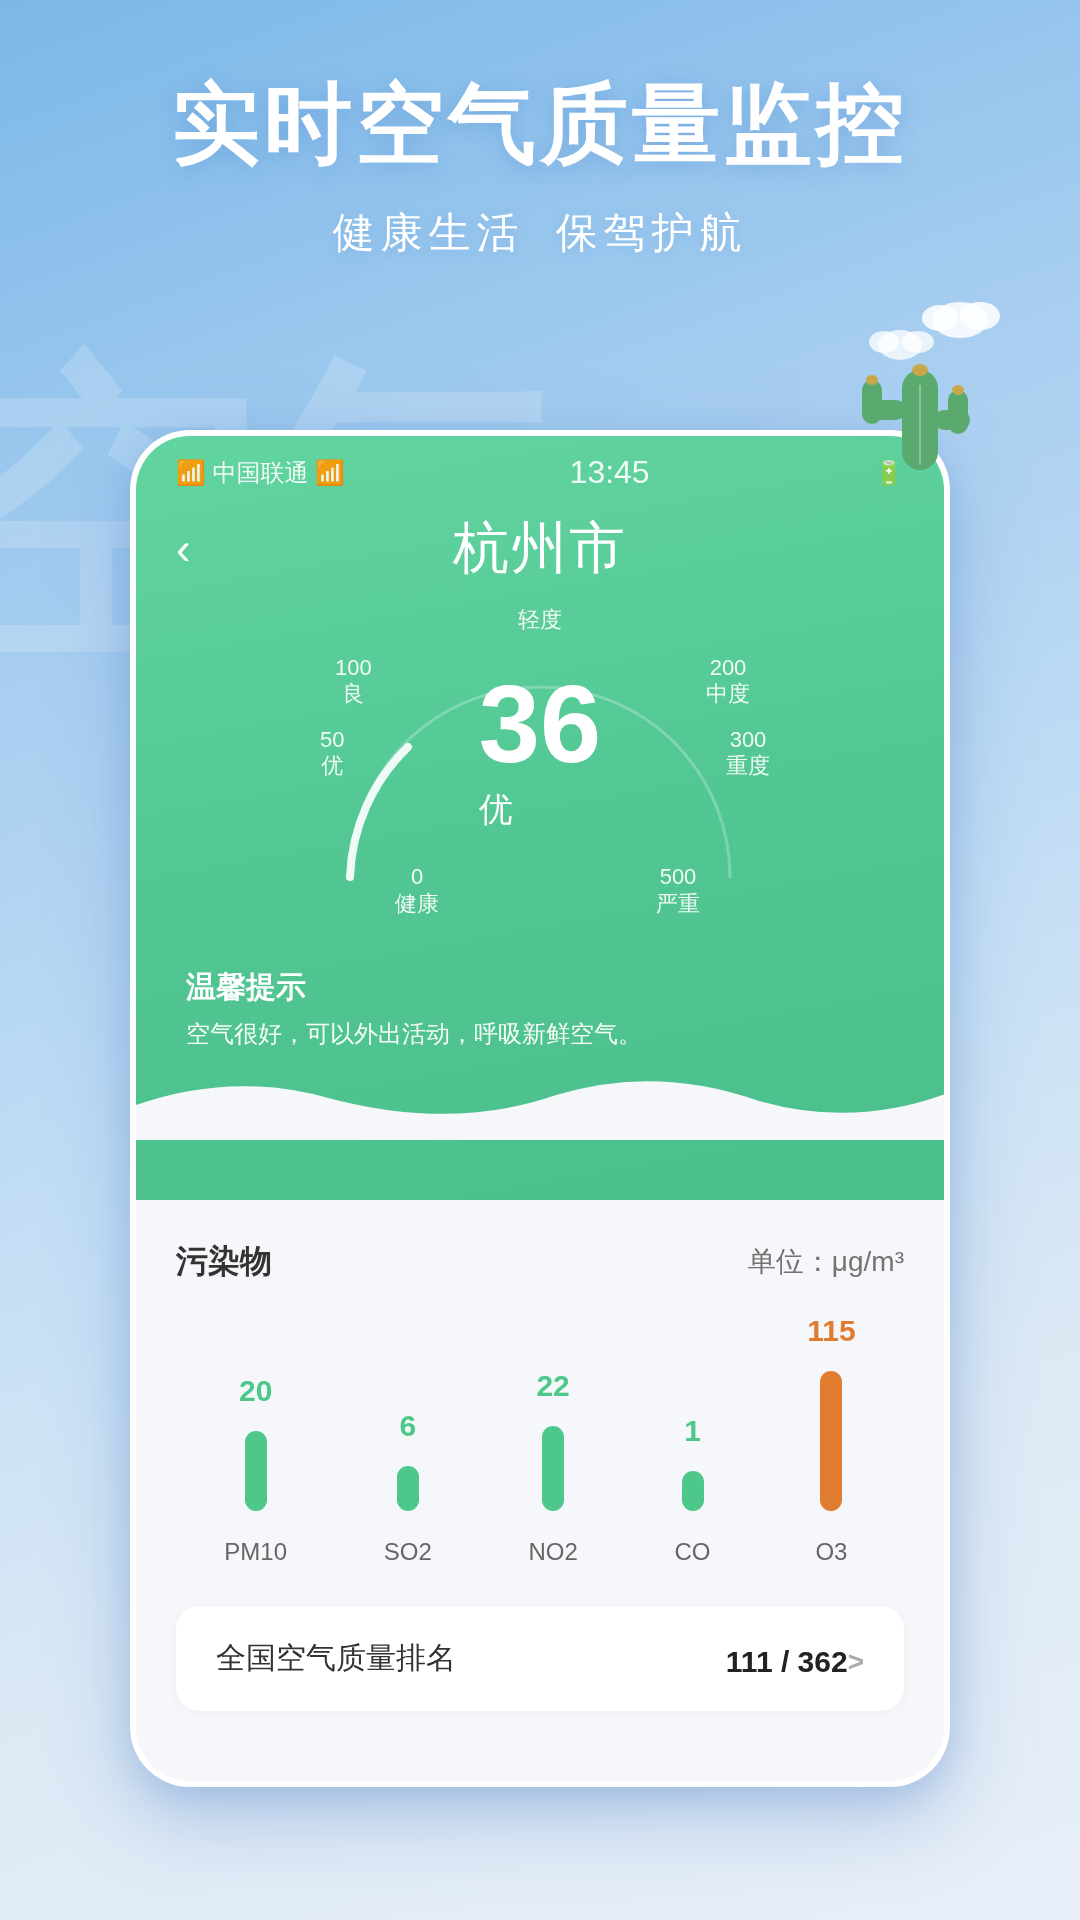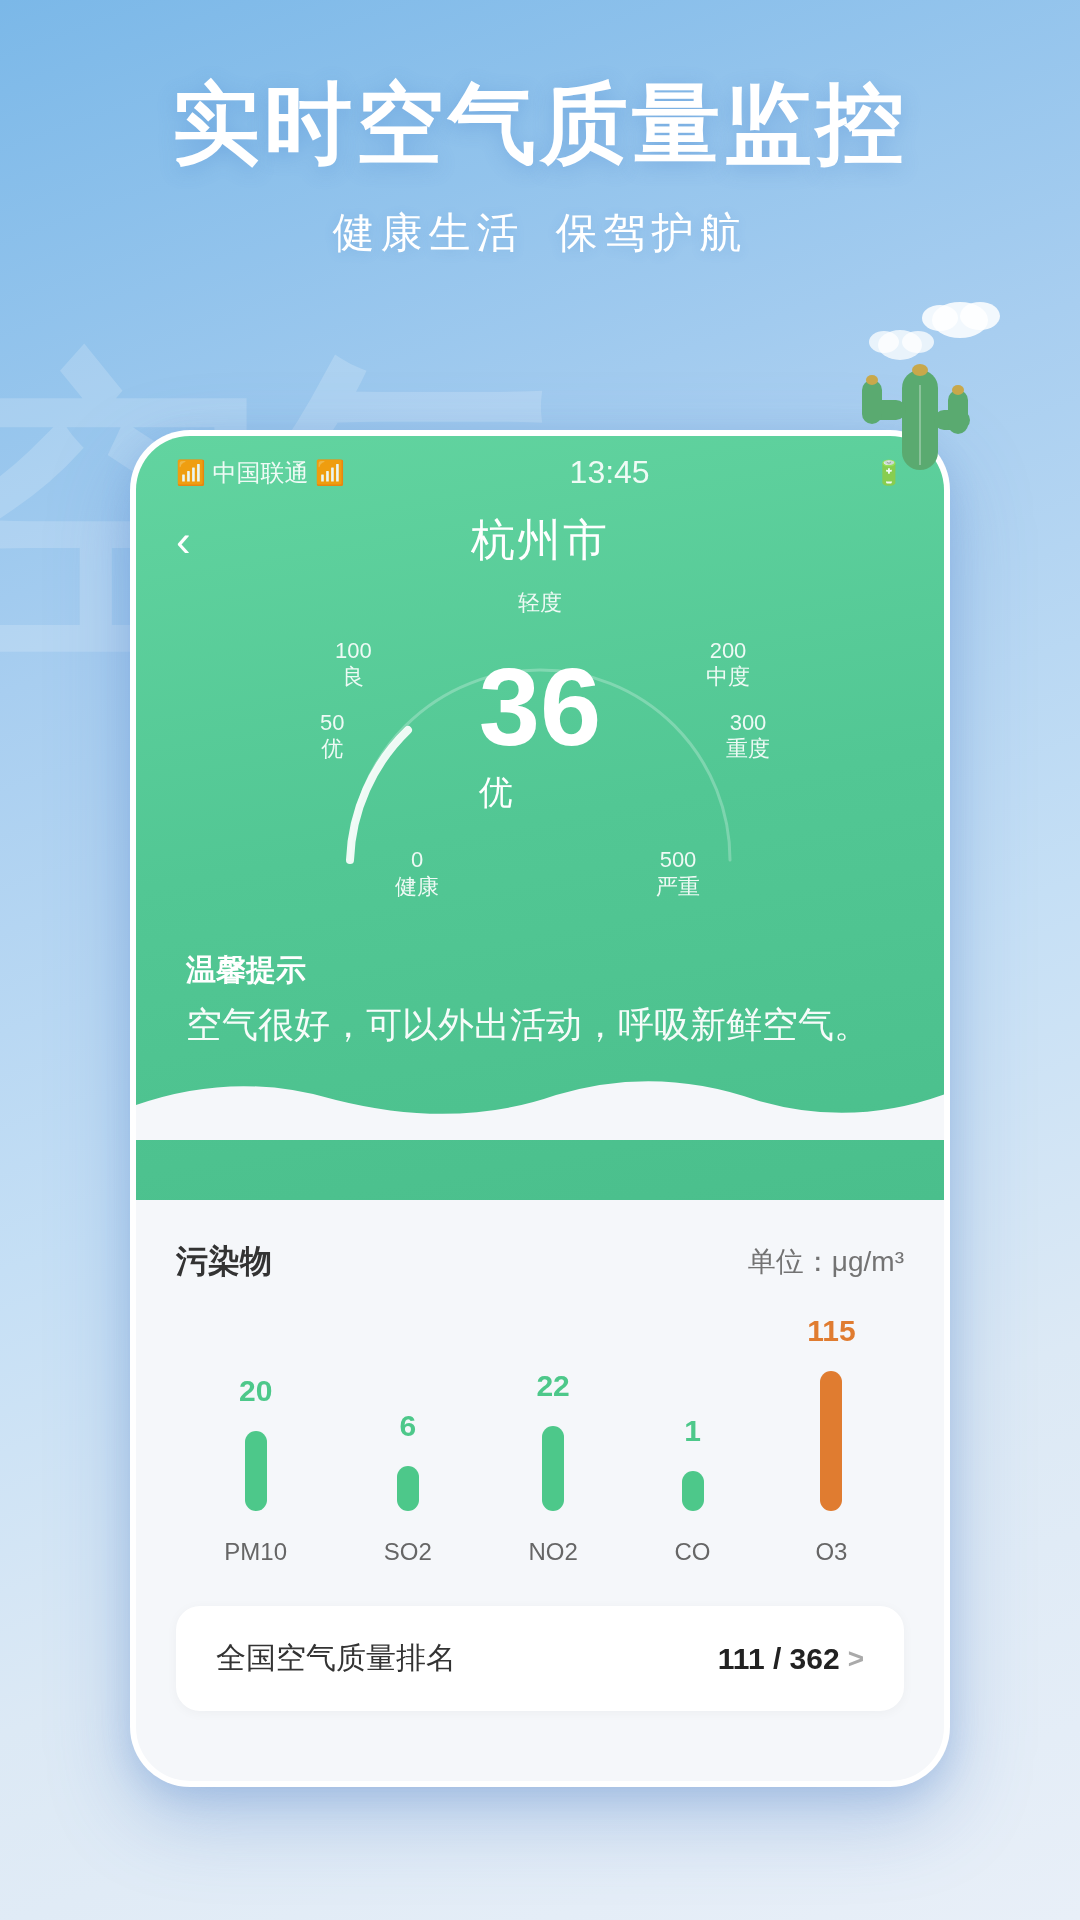--- a/index.html
+++ b/index.html
@@ -106,21 +106,21 @@
       position: relative;
     }
     .nav-back {
       position: absolute;
       left: 40px;
       font-size: 44px;
       color: #fff;
       font-weight: 300;
     }
     .nav-title {
-      font-size: 44px;
+      font-size: 56px;
       color: #fff;
       font-weight: 500;
       letter-spacing: 2px;
     }
 
     
     .gauge-container {
       display: flex;
       flex-direction: column;
       align-items: center;
@@ -175,21 +175,21 @@
     .tips-section {
       padding: 20px 50px 30px;
       color: #fff;
     }
     .tips-title {
       font-size: 30px;
       font-weight: 600;
       margin-bottom: 10px;
     }
     .tips-content {
-      font-size: 36px;
+      font-size: 24px;
       opacity: 0.95;
     }
 
     
     .phone-white-area {
       background: #f5f7fa;
       padding: 40px 40px 50px;
     }
 
     
@@ -240,36 +240,35 @@
     .bar-orange { background: #e07c30; }
     .val-green { color: #4dc88a; }
     .val-orange { color: #e07c30; }
 
     
     .info-card {
       background: #fff;
       border-radius: 24px;
       padding: 32px 40px;
       display: flex;
-      align-items: center;
+      align-items: flex-end;
       justify-content: space-between;
       margin-bottom: 20px;
       box-shadow: 0 2px 12px rgba(0,0,0,0.04);
     }
     .card-label {
       font-size: 30px;
       color: #333;
     }
     .card-value {
       font-size: 30px;
       color: #222;
       font-weight: 600;
       display: flex;
       align-items: center;
-      gap: 8px;
     }
     .card-chevron {
       font-size: 28px;
       color: #aaa;
     }
 
     
     .forecast-card {
       background: #fff;
       border-radius: 24px;

